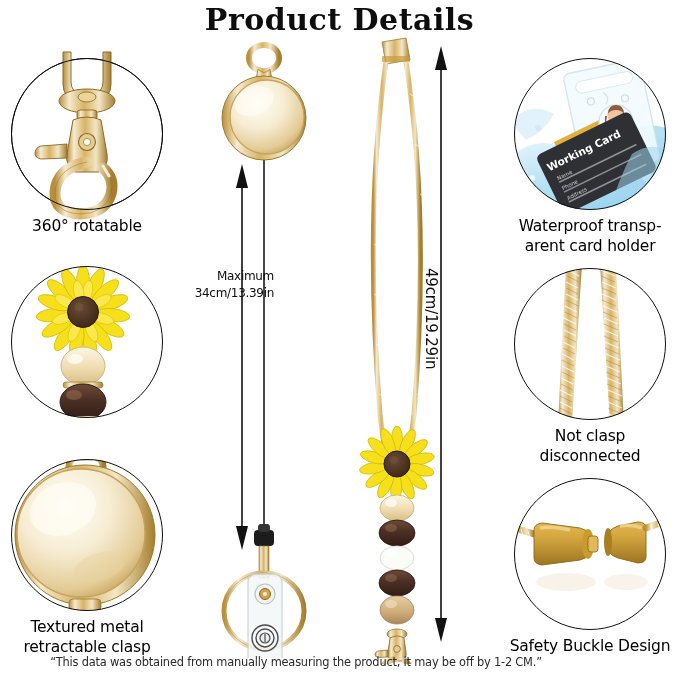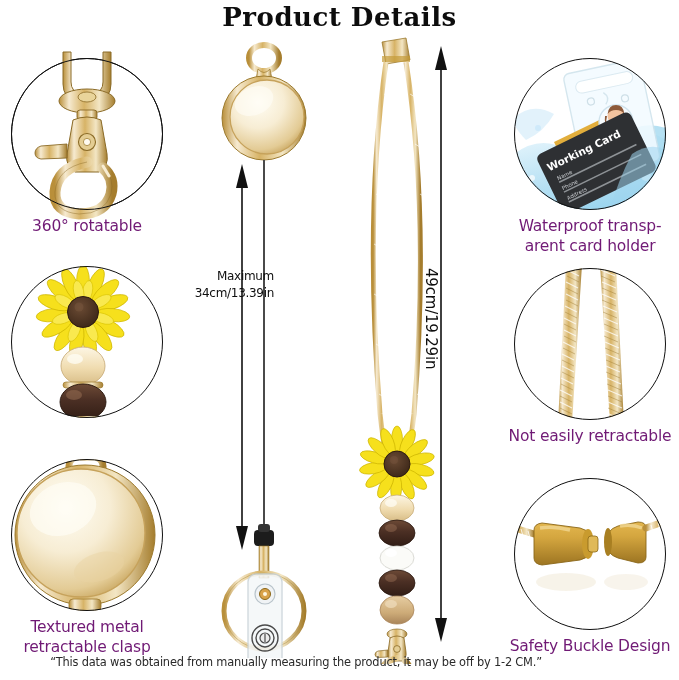--- a/index.html
+++ b/index.html
@@ -16,21 +16,21 @@
   }
 
   
   .title {
     position: absolute;
     left: 0; top: 2px;
     width: 679px;
     text-align: center;
     font-family: "DejaVu Serif", serif;
     font-weight: bold;
-    font-size: 26px;
+    font-size: 30px;
     letter-spacing: 0.5px;
     color: #0d0d0d;
   }
 
   
   .feature { position: absolute; width: 170px; }
   .circle-wrap {
     position: relative;
     width: 152px; height: 152px;
     margin: 0 auto;
@@ -48,21 +48,21 @@
     width: 152px; height: 152px;
     border-radius: 50%;
     overflow: hidden;
   }
   .caption {
     margin-top: 7px;
     text-align: center;
     font-family: "DejaVu Sans", sans-serif;
     font-size: 15.5px;
     line-height: 1.28;
-    color: #701a75;
+    color: #000000;
     letter-spacing: -0.2px;
   }
 
   
   #feat-clasp     { left: 2px;   top: 58px; }
   #feat-bead      { left: 2px;   top: 266px; }
   #feat-reel      { left: 2px;   top: 459px; }
   #feat-card      { left: 505px; top: 58px; }
   #feat-cord      { left: 505px; top: 268px; }
   #feat-buckle    { left: 505px; top: 478px; }
@@ -400,21 +400,21 @@
               <path d="M92 92 l14 6"></path>
               <path d="M92 104 l14 6"></path>
             <path d="M93 116 l14 6"></path>
               <path d="M94 128 l14 6"></path>
               <path d="M94 140 l14 6"></path>
           </g>
         </svg>
       </div>
       <div class="circle-ring" style="background:none"></div>
     </div>
-    <div class="caption">Not easily retractable</div>
+    <div class="caption">Not clasp disconnected</div>
   </div>
 
   <div class="feature" id="feat-buckle">
     <div class="circle-wrap">
       <div class="circle-clip">
         <svg width="152" height="152" viewBox="0 0 152 152">
           <rect width="152" height="152" fill="#fff"></rect>
 
           <path d="M-6 48 L20 56" stroke="url(#gGoldH)" stroke-width="7" stroke-linecap="round"></path>
           <g stroke="#fff" stroke-width="1" opacity="0.8">

